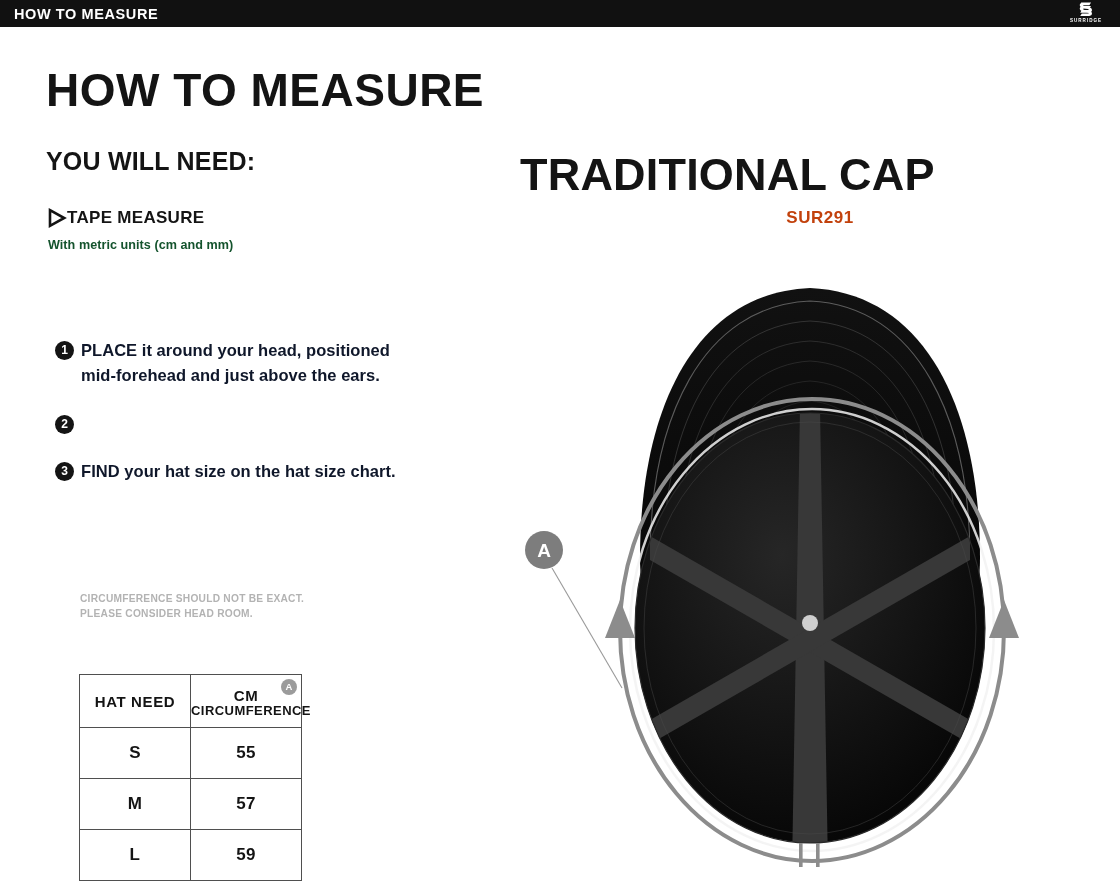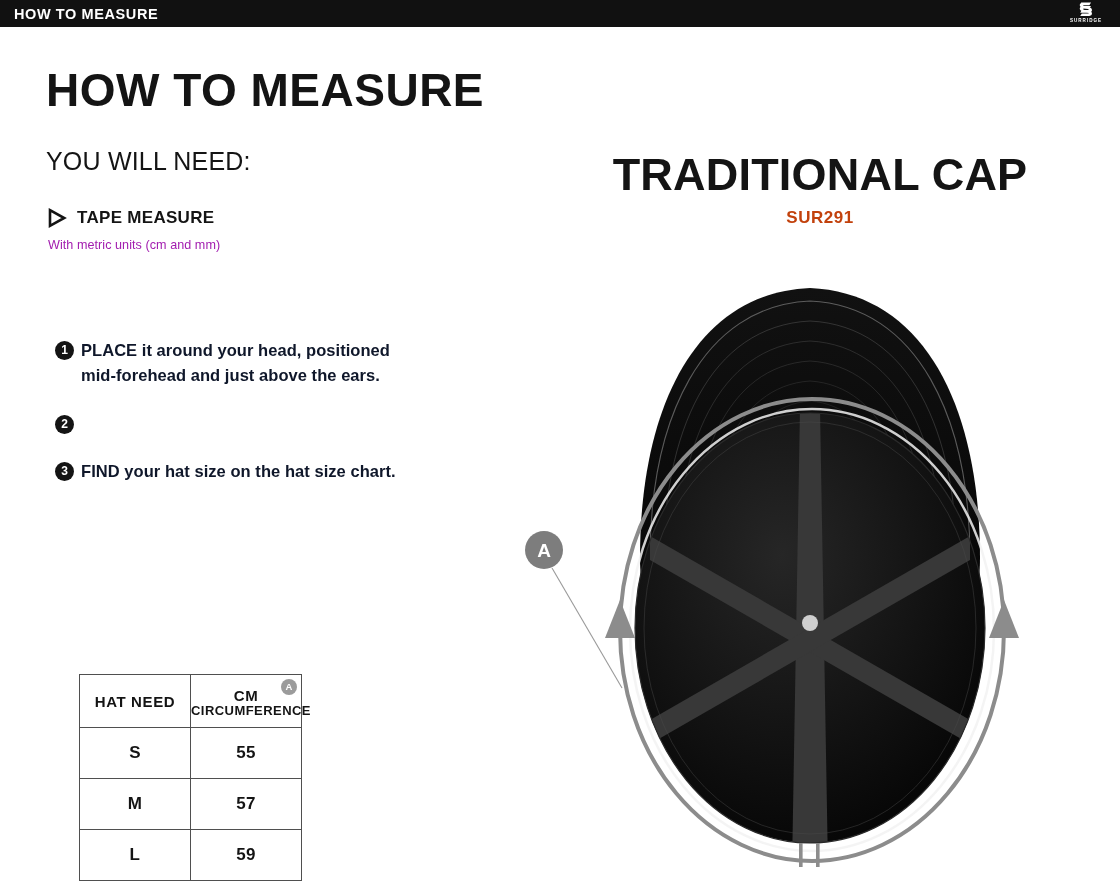--- a/index.html
+++ b/index.html
@@ -67,53 +67,53 @@
     letter-spacing: 0.5px;
     line-height: 56px;
     color: #141414;
     margin: 0;
   }
   .subhead {
     position: absolute;
     left: 46px;
     top: 145px;
     font-size: 25px;
-    font-weight: normal;
+    font-weight: bold;
     letter-spacing: 0.2px;
     line-height: 32px;
     color: #141414;
     margin: 0;
   }
 
   .tool-row {
     position: absolute;
     left: 47px;
     top: 208px;
     display: flex;
     align-items: center;
-    gap: 10px;
+    gap: 0;
   }
   .tri-icon {
     display: block;
   }
   .tool-label {
     font-size: 17px;
     font-weight: bold;
     letter-spacing: 0.3px;
     line-height: 20px;
   }
   .tool-sub {
     position: absolute;
     left: 48px;
     top: 237px;
     font-size: 12.6px;
-    font-weight: normal;
+    font-weight: bold;
     letter-spacing: 0.05px;
     line-height: 16px;
-    color: #a21caf;
+    color: #14532d;
   }
 
   
   .steps {
     position: absolute;
     left: 55px;
     top: 338px;
     width: 370px;
   }
   .step {
@@ -213,21 +213,20 @@
     line-height: 16px;
     text-align: center;
   }
 
   
   .product-title {
     position: absolute;
     left: 520px;
     top: 148px;
     width: 600px;
-    text-align: center;
     font-size: 45px;
     font-weight: bold;
     letter-spacing: 0.2px;
     line-height: 53px;
     margin: 0;
     color: #141414;
   }
   .product-code {
     position: absolute;
     left: 520px;
@@ -288,20 +287,22 @@
   <div class="step">
     <div class="step-num">2</div>
   </div>
   <div class="step">
     <div class="step-num">3</div>
     <div class="step-text">FIND your hat size on the hat size chart.</div>
   </div>
 </div>
 
 <div class="note">
+  <span class="note-line">CIRCUMFERENCE SHOULD NOT BE EXACT.</span>
+  <span class="note-line">PLEASE CONSIDER HEAD ROOM.</span>
 </div>
 
 <table class="size-table">
   <colgroup>
       <col class="col-size">
       <col class="col-cm">
     </colgroup>
   <thead>
     <tr>
       <th>

